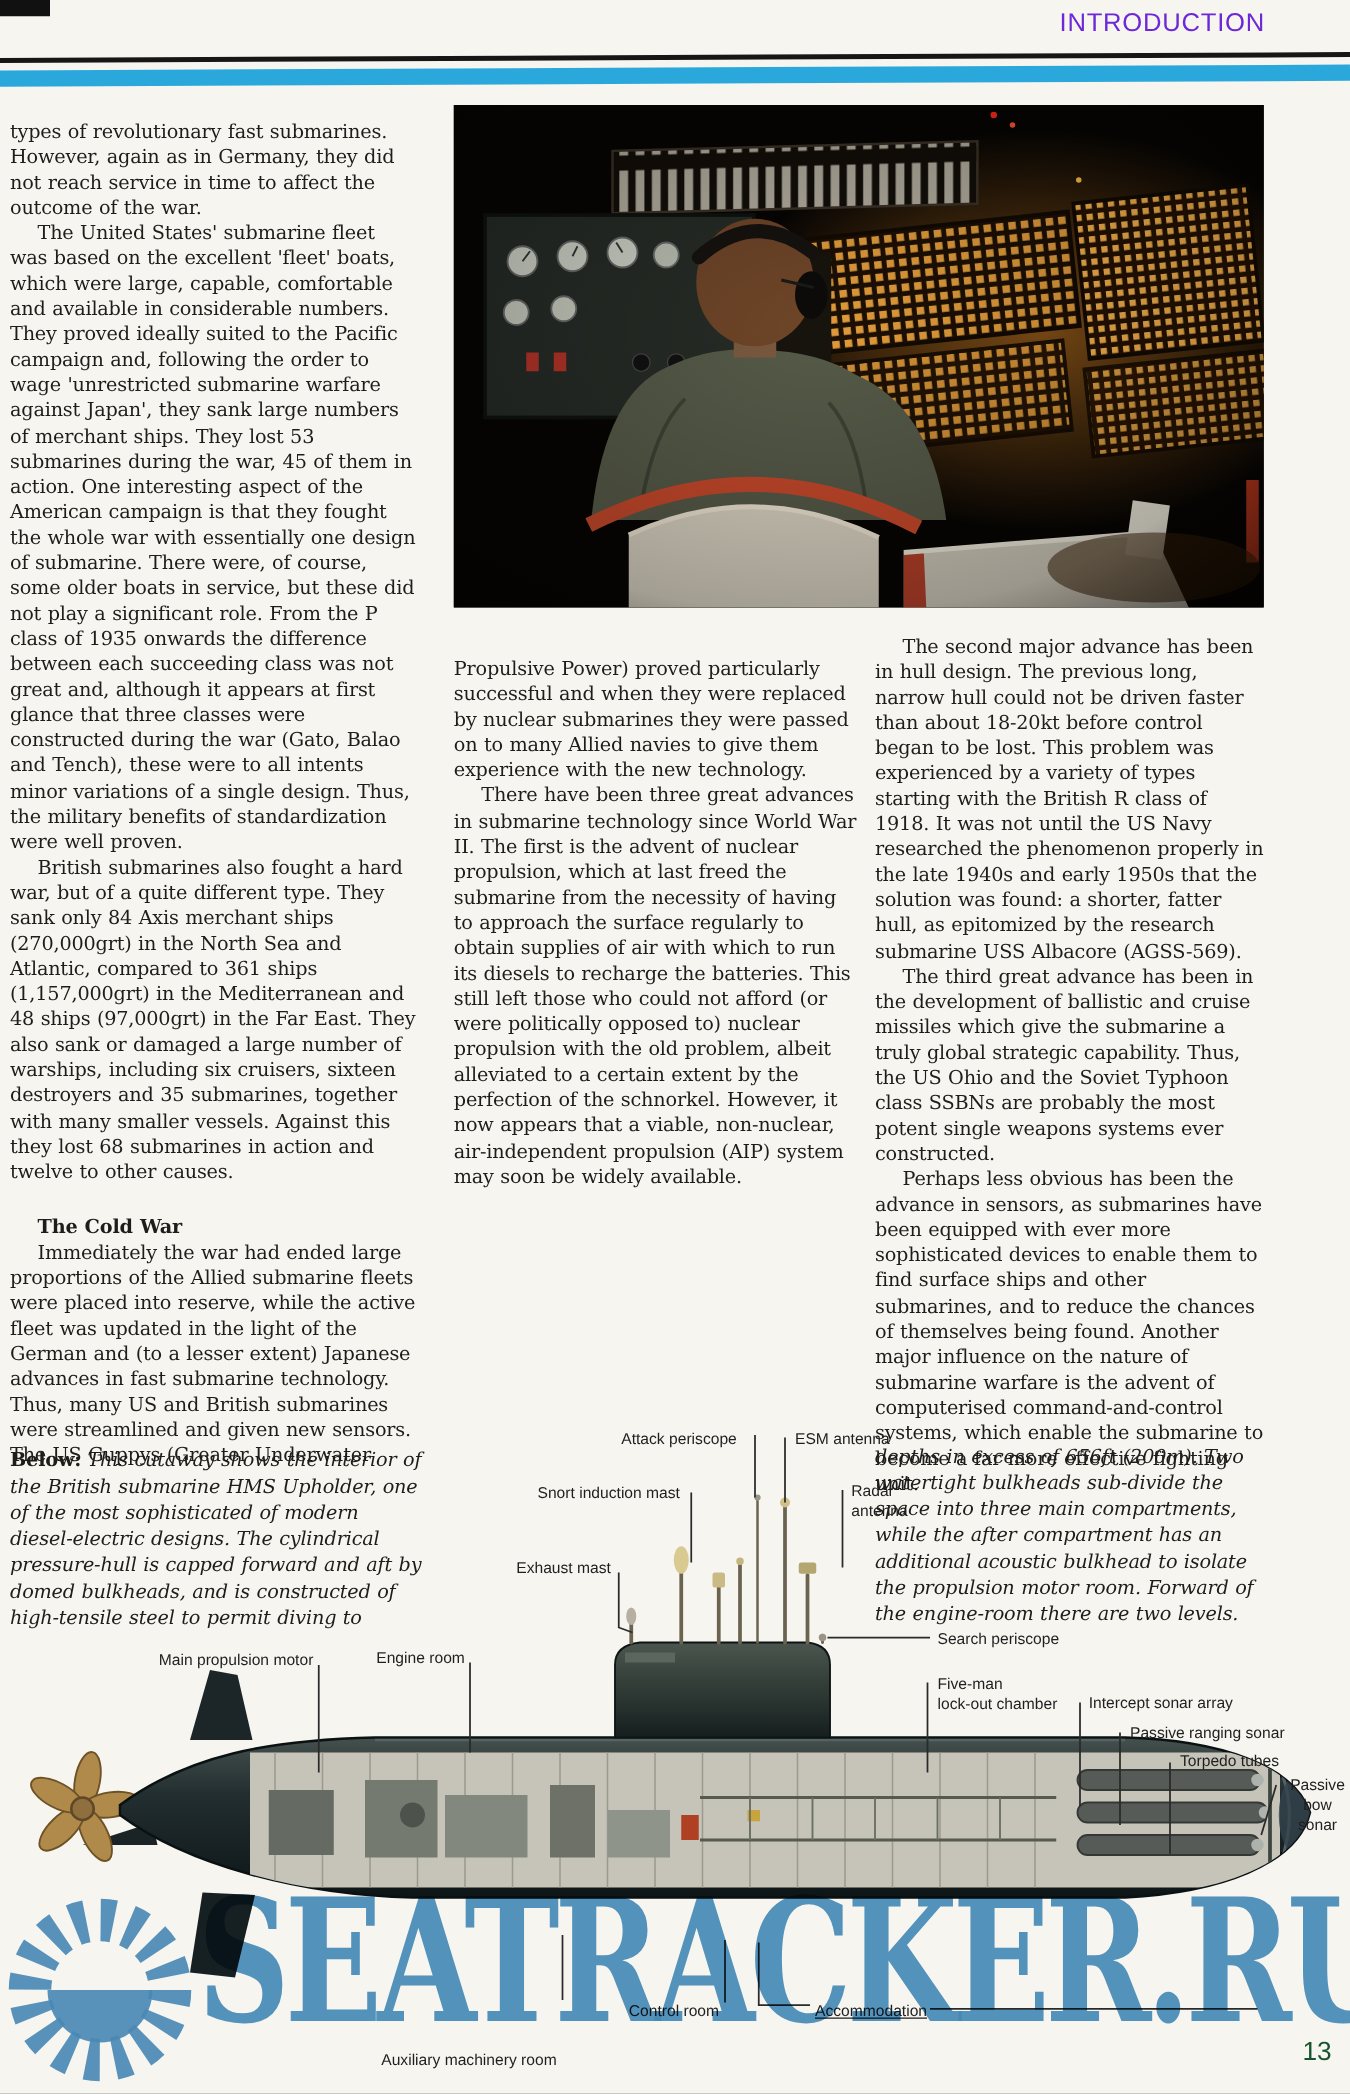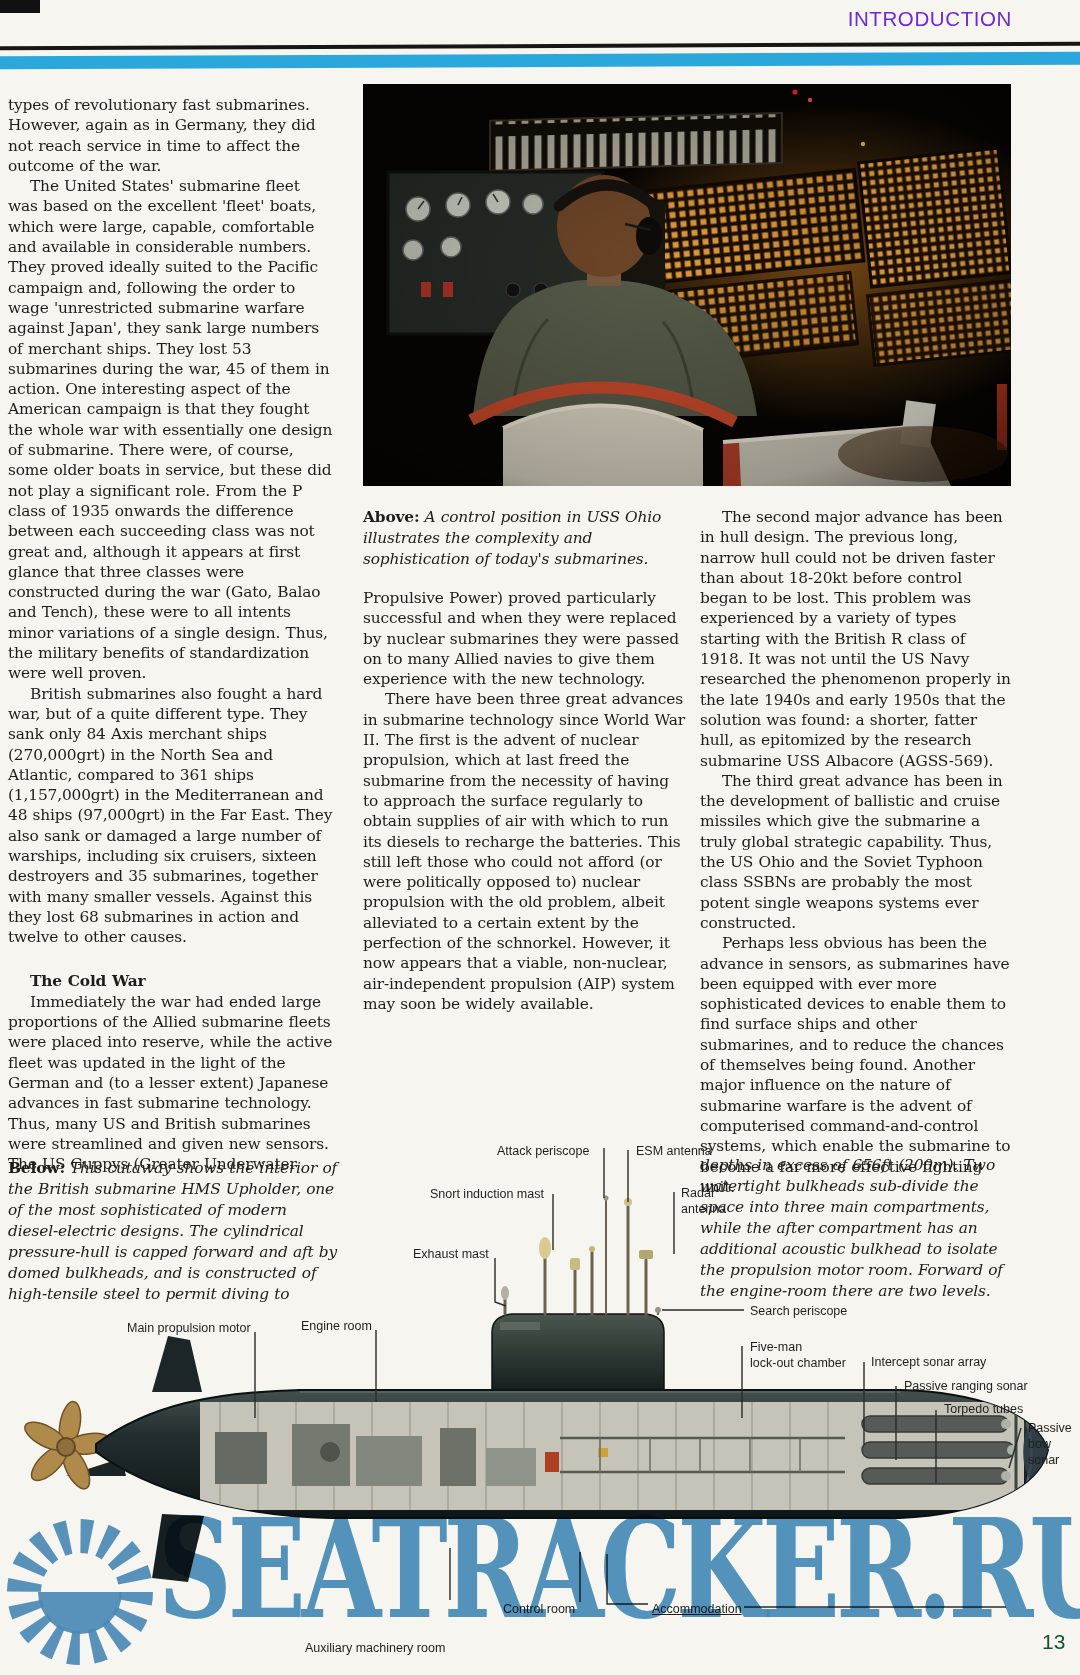--- a/index.html
+++ b/index.html
@@ -138,21 +138,20 @@
 
   <div class="col" id="col-left" style="left:8px;top:95px;width:325px;">
     <p>types of revolutionary fast submarines. However, again as in Germany, they did not reach service in time to affect the outcome of the war.</p>
     <p class="ind">The United States' submarine fleet was based on the excellent 'fleet' boats, which were large, capable, comfortable and available in considerable numbers. They proved ideally suited to the Pacific campaign and, following the order to wage 'unrestricted submarine warfare against Japan', they sank large numbers of merchant ships. They lost 53 submarines during the war, 45 of them in action. One interesting aspect of the American campaign is that they fought the whole war with essentially one design of submarine. There were, of course, some older boats in service, but these did not play a significant role. From the P class of 1935 onwards the difference between each succeeding class was not great and, although it appears at first glance that three classes were constructed during the war (Gato, Balao and Tench), these were to all intents minor variations of a single design. Thus, the military benefits of standardization were well proven.</p>
     <p class="ind">British submarines also fought a hard war, but of a quite different type. They sank only 84 Axis merchant ships (270,000grt) in the North Sea and Atlantic, compared to 361 ships (1,157,000grt) in the Mediterranean and 48 ships (97,000grt) in the Far East. They also sank or damaged a large number of warships, including six cruisers, sixteen destroyers and 35 submarines, together with many smaller vessels. Against this they lost 68 submarines in action and twelve to other causes.</p>
     <p class="cold-war">The Cold War</p>
     <p class="ind">Immediately the war had ended large proportions of the Allied submarine fleets were placed into reserve, while the active fleet was updated in the light of the German and (to a lesser extent) Japanese advances in fast submarine technology. Thus, many US and British submarines were streamlined and given new sensors. The US Guppys (Greater Underwater</p>
   </div>
 
   <div class="col" id="col-middle" style="left:363px;top:507px;width:325px;">
-    <p class="caption"><b>Above:</b><span>A control position in USS Ohio illustrates the complexity and sophistication of today's submarines.</span></p>
     <p style="margin-top:18px;">Propulsive Power) proved particularly successful and when they were replaced by nuclear submarines they were passed on to many Allied navies to give them experience with the new technology.</p>
     <p class="ind">There have been three great advances in submarine technology since World War II. The first is the advent of nuclear propulsion, which at last freed the submarine from the necessity of having to approach the surface regularly to obtain supplies of air with which to run its diesels to recharge the batteries. This still left those who could not afford (or were politically opposed to) nuclear propulsion with the old problem, albeit alleviated to a certain extent by the perfection of the schnorkel. However, it now appears that a viable, non-nuclear, air-independent propulsion (AIP) system may soon be widely available.</p>
   </div>
 
   <div class="col" id="col-right" style="left:700px;top:507px;width:313px;">
     <p class="ind">The second major advance has been in hull design. The previous long, narrow hull could not be driven faster than about 18-20kt before control began to be lost. This problem was experienced by a variety of types starting with the British R class of 1918. It was not until the US Navy researched the phenomenon properly in the late 1940s and early 1950s that the solution was found: a shorter, fatter hull, as epitomized by the research submarine USS Albacore (AGSS-569).</p>
     <p class="ind">The third great advance has been in the development of ballistic and cruise missiles which give the submarine a truly global strategic capability. Thus, the US Ohio and the Soviet Typhoon class SSBNs are probably the most potent single weapons systems ever constructed.</p>
     <p class="ind">Perhaps less obvious has been the advance in sensors, as submarines have been equipped with ever more sophisticated devices to enable them to find surface ships and other submarines, and to reduce the chances of themselves being found. Another major influence on the nature of submarine warfare is the advent of computerised command-and-control systems, which enable the submarine to become a far more effective fighting unit.</p>
   </div>
 
@@ -272,21 +271,21 @@
   <div class="dlabel" style="left:430px;top:1186px;">Snort induction mast</div>
   <div class="dlabel" style="left:681px;top:1185px;">Radar
 antenna</div>
   <div class="dlabel" style="left:413px;top:1246px;">Exhaust mast</div>
   <div class="dlabel" style="left:750px;top:1303px;">Search periscope</div>
   <div class="dlabel" style="left:750px;top:1339px;">Five-man
 lock-out chamber</div>
   <div class="dlabel" style="left:871px;top:1354px;">Intercept sonar array</div>
   <div class="dlabel" style="left:904px;top:1378px;">Passive ranging sonar</div>
   <div class="dlabel" style="left:944px;top:1401px;">Torpedo tubes</div>
-  <div class="dlabel" style="left:1028px;top:1420px;">Passive
+  <div class="dlabel" style="left:1028px;top:1420px;text-align:center;">Passive
 bow sonar</div>
   <div class="dlabel" style="left:127px;top:1320px;">Main propulsion motor</div>
   <div class="dlabel" style="left:301px;top:1318px;">Engine room</div>
   <div class="dlabel" style="left:305px;top:1640px;">Auxiliary machinery room</div>
   <div class="dlabel" style="left:503px;top:1601px;">Control room</div>
   <div class="dlabel" style="left:652px;top:1601px;text-decoration:underline;">Accommodation</div>
 
   <svg class="abs" id="sun-logo" width="152" height="152" viewBox="0 0 152 152">
     <circle cx="76" cy="76" r="56" fill="none" stroke="#4d8fc1" stroke-opacity=".92" stroke-width="34" stroke-dasharray="10.5 11.5"></circle>
     <path d="M 34 76 A 42 42 0 0 0 118 76 Z" fill="#4d8fc1" fill-opacity=".92"></path>

